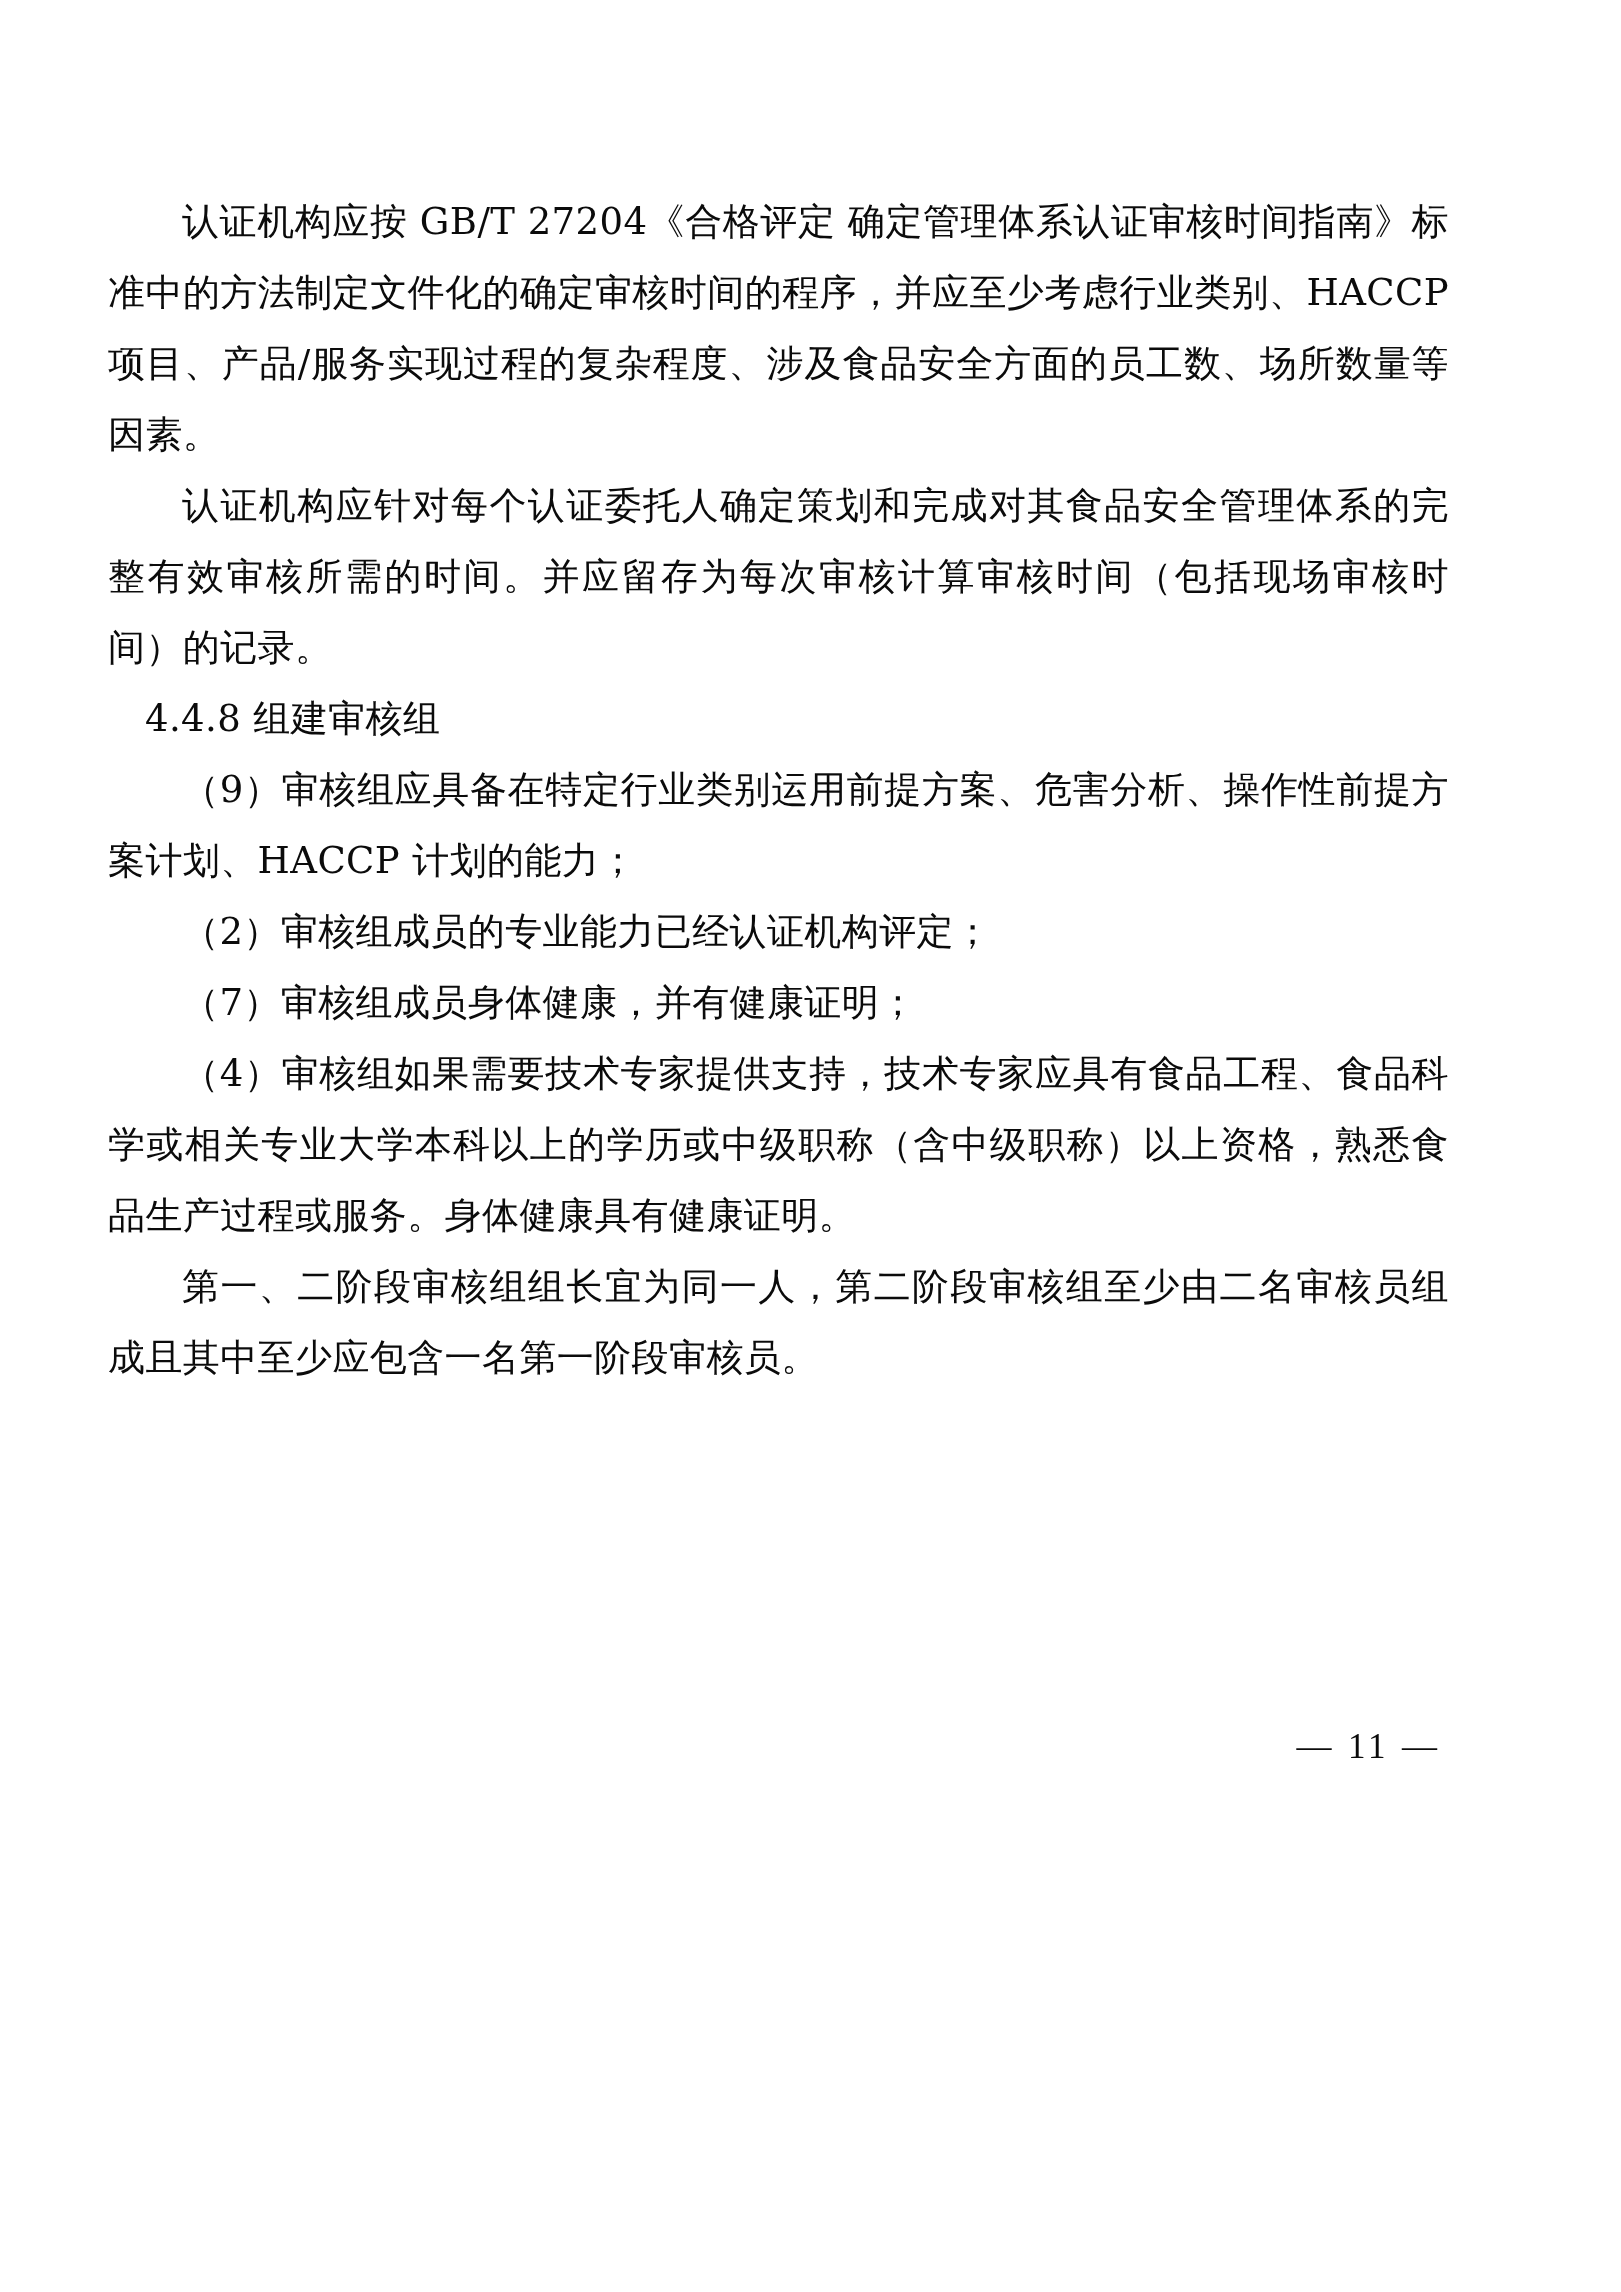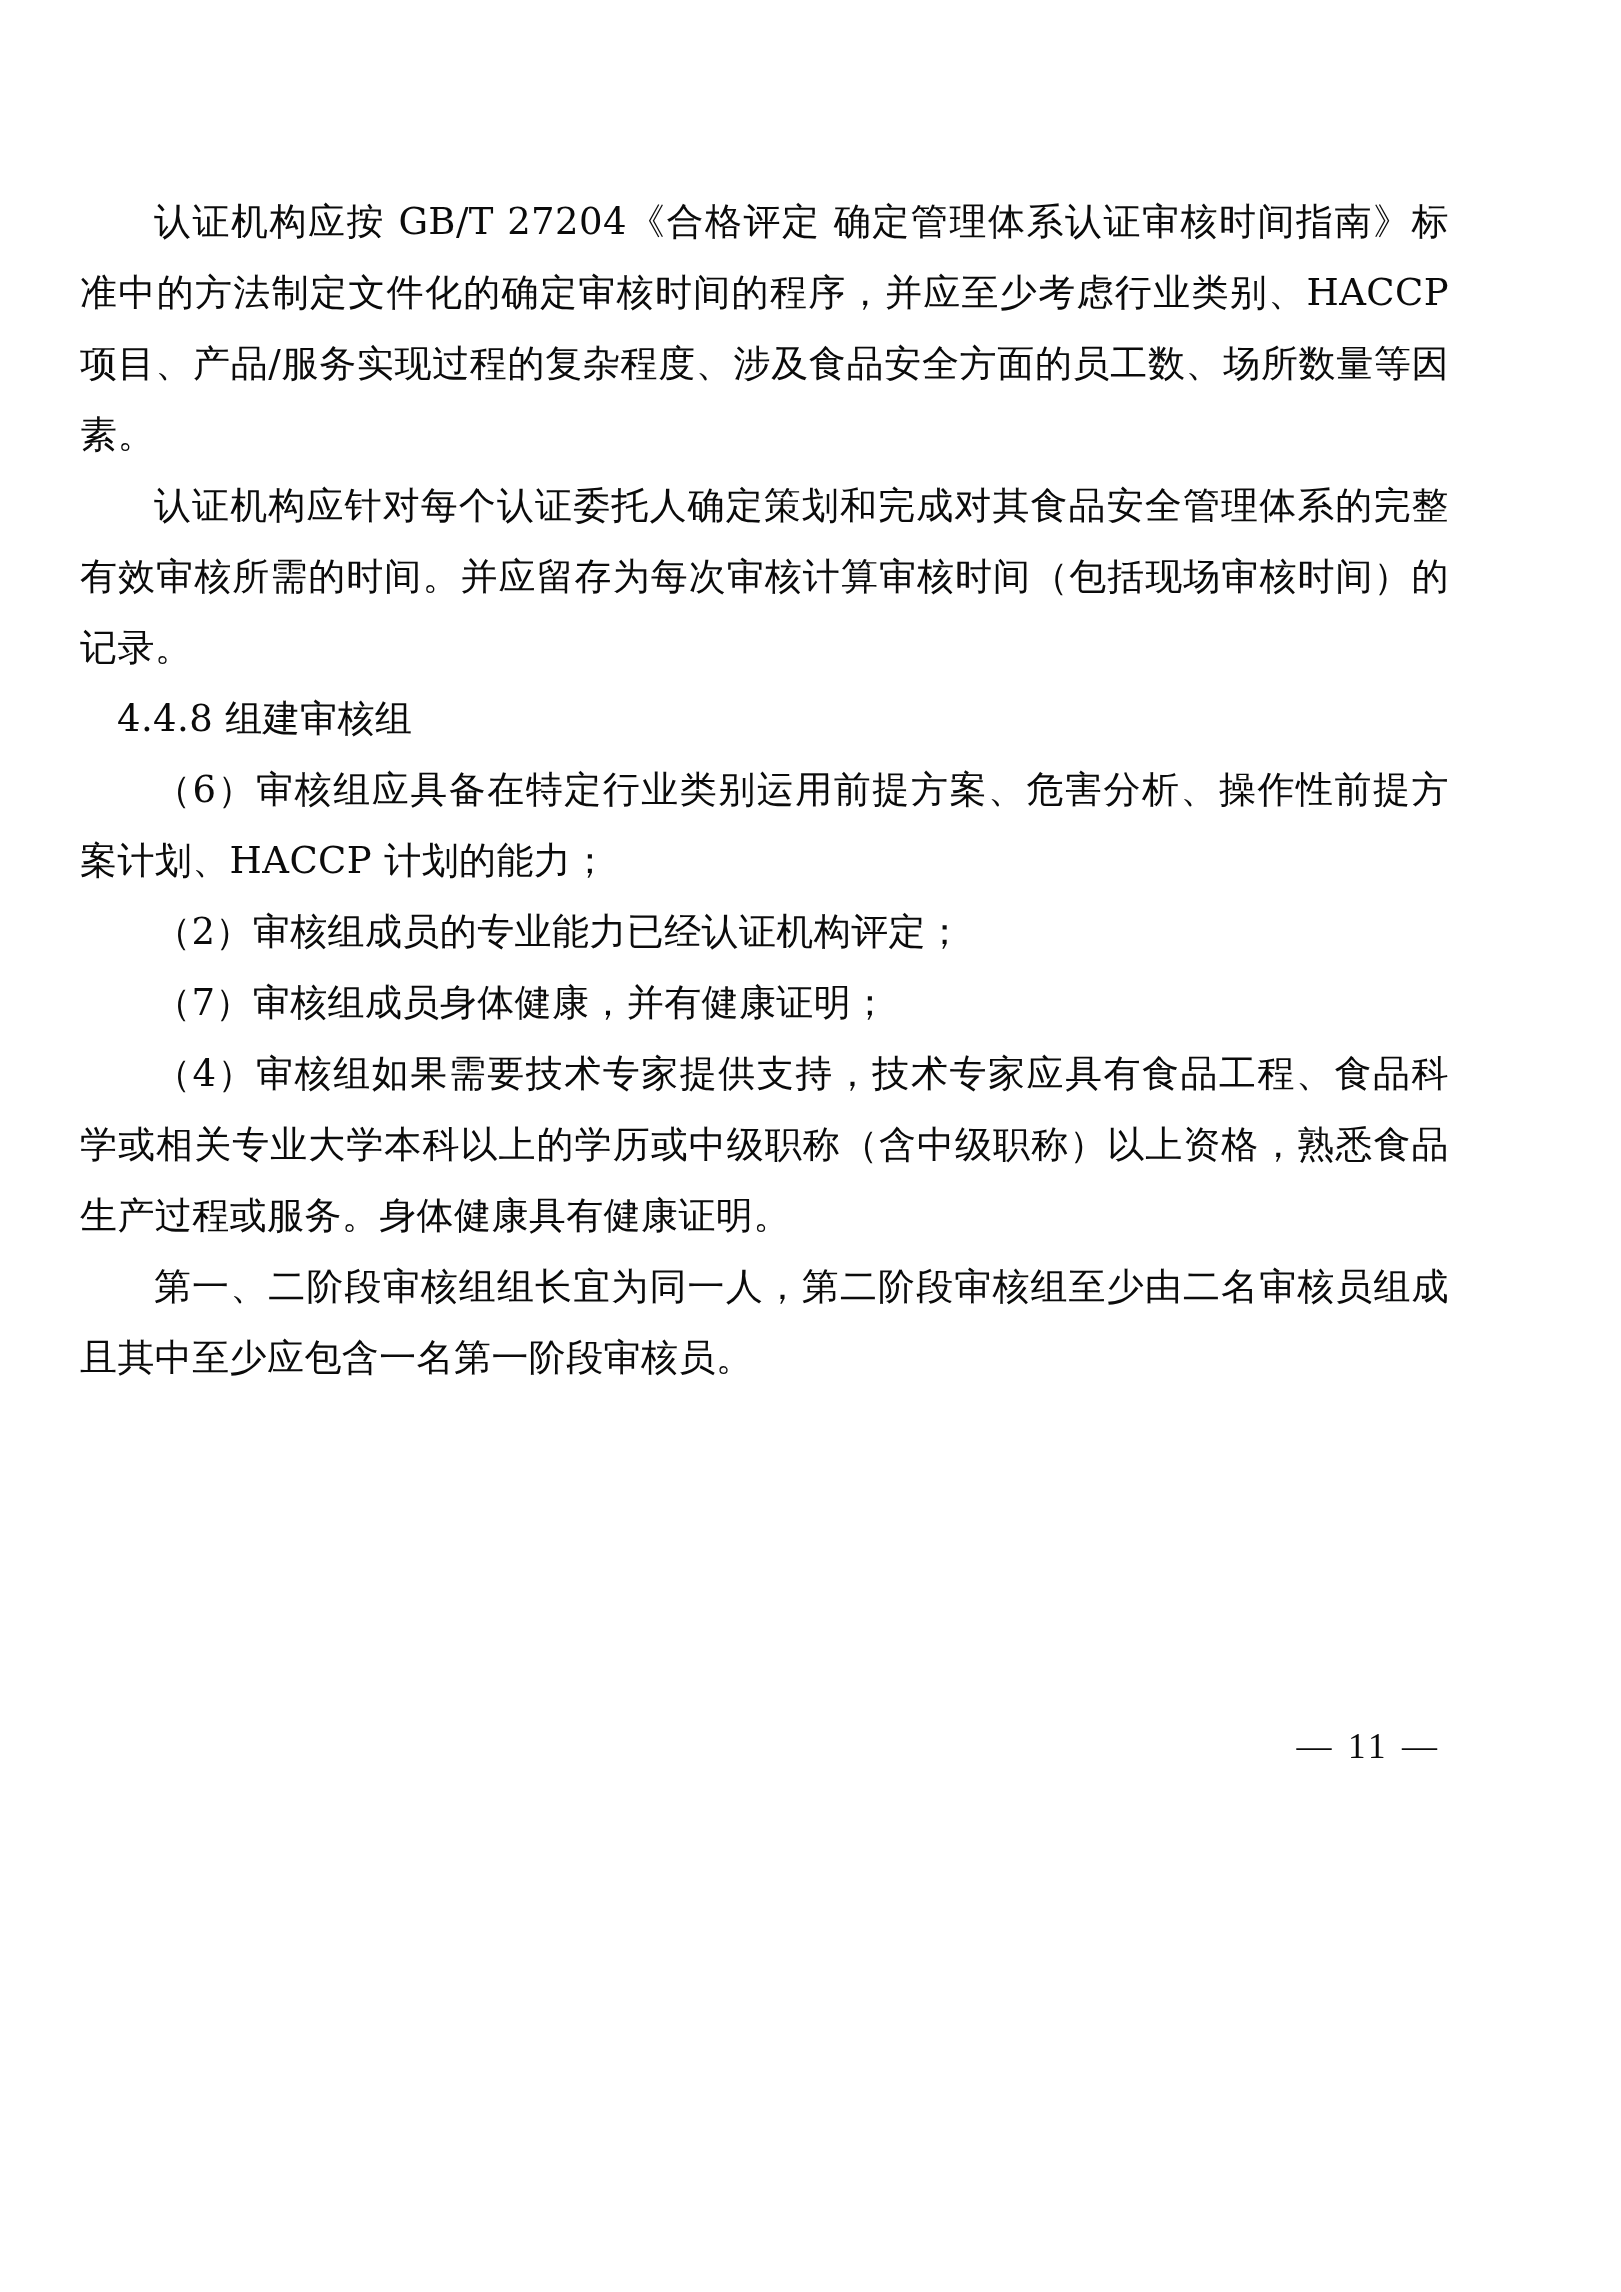--- a/index.html
+++ b/index.html
@@ -15,21 +15,21 @@
     position: relative;
     overflow: hidden;
   }
   .page {
     position: absolute;
     left: 0;
     top: 0;
     width: 1621px;
     height: 1892px;
     box-sizing: border-box;
-    padding: 186px 172px 118px 80px;
+    padding: 186px 172px 118px 108px;
   }
   .body-text {
     font-size: 37px;
     line-height: 71px;
     letter-spacing: 0.4px;
     text-align: justify;
     text-justify: inter-ideograph;
   }
   p.para {
     margin: 0;
@@ -50,21 +50,21 @@
   }
 </style>
 </head>
 <body>
 
 <div class="page">
   <div class="body-text">
     <p class="para">认证机构应按 GB/T 27204《合格评定 确定管理体系认证审核时间指南》标准中的方法制定文件化的确定审核时间的程序，并应至少考虑行业类别、HACCP 项目、产品/服务实现过程的复杂程度、涉及食品安全方面的员工数、场所数量等因素。</p>
     <p class="para">认证机构应针对每个认证委托人确定策划和完成对其食品安全管理体系的完整有效审核所需的时间。并应留存为每次审核计算审核时间（包括现场审核时间）的记录。</p>
     <p class="heading">4.4.8 组建审核组</p>
-    <p class="para">（6）审核组应具备在特定行业类别运用前提方案、危害分析、操作性前提方案计划、HACCP 计划的能力；</p>
+    <p class="para">（9）审核组应具备在特定行业类别运用前提方案、危害分析、操作性前提方案计划、HACCP 计划的能力；</p>
     <p class="para">（2）审核组成员的专业能力已经认证机构评定；</p>
     <p class="para">（7）审核组成员身体健康，并有健康证明；</p>
     <p class="para">（4）审核组如果需要技术专家提供支持，技术专家应具有食品工程、食品科学或相关专业大学本科以上的学历或中级职称（含中级职称）以上资格，熟悉食品生产过程或服务。身体健康具有健康证明。</p>
     <p class="para">第一、二阶段审核组组长宜为同一人，第二阶段审核组至少由二名审核员组成且其中至少应包含一名第一阶段审核员。</p>
   </div>
   <div class="footer">— 11 —</div>
 </div>
 
 
 </body></html>

